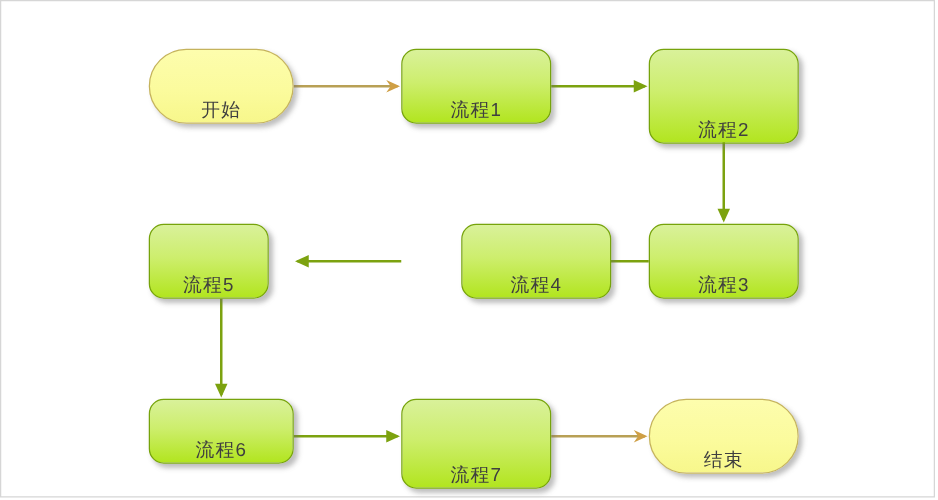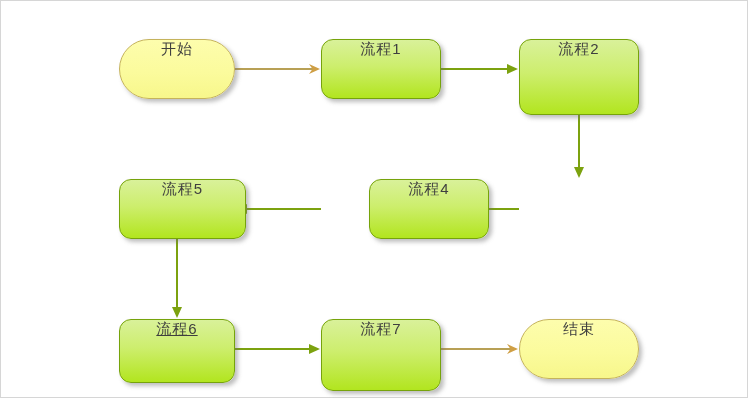--- a/index.html
+++ b/index.html
@@ -12,21 +12,21 @@
   .canvas {
     position: relative;
     width: 748px; height: 398px;
     border: 1px solid #d6d6d6;
     background: #ffffff;
     box-sizing: border-box;
   }
   .node {
     position: absolute;
     display: flex;
-    align-items: flex-start;
+    align-items: flex-end;
     justify-content: center;
     box-sizing: border-box;
     font-size: 15px;
     color: var(--text-color, #3f3f3f);
     letter-spacing: 1px;
   }
   .node.process {
     background: linear-gradient(180deg, var(--p-top, #d9f19a) 0%, #cdee6d 45%, var(--p-bottom, #b2e51f) 100%);
     border: 1.5px solid var(--p-border, #76a30b);
     border-radius: 12px;
@@ -71,27 +71,30 @@
 
 <div class="node terminal" style="left: 118px; top: 38px; width: 116px; height: 60px;">
       <span class="node-label">开始</span>
     </div>
     <div class="node process" style="left: 320px; top: 38px; width: 120px; height: 60px;">
       <span class="node-label">流程1</span>
     </div>
     <div class="node process" style="left: 518px; top: 38px; width: 120px; height: 76px;">
       <span class="node-label">流程2</span>
     </div>
+    <div class="node process" style="left: 518px; top: 178px; width: 120px; height: 60px;">
+      <span class="node-label">流程3</span>
+    </div>
     <div class="node process" style="left: 320px; top: 178px; width: 120px; height: 60px; margin-left: 48px;">
       <span class="node-label">流程4</span>
     </div>
-    <div class="node process" style="left: 118px; top: 178px; width: 127px; height: 60px;">
+    <div class="node process" style="left: 118px; top: 178px; width: 96px; height: 60px;">
       <span class="node-label">流程5</span>
     </div>
-    <div class="node process" style="left: 118px; top: 318px; width: 116px; height: 64px; text-decoration: underline;">
+    <div class="node process" style="left: 118px; top: 318px; width: 116px; height: 52px;">
       <span class="node-label">流程6</span>
     </div>
     <div class="node process" style="left: 320px; top: 318px; width: 120px; height: 72px;">
       <span class="node-label">流程7</span>
     </div>
     <div class="node terminal" style="left: 518px; top: 318px; width: 120px; height: 60px;">
       <span class="node-label">结束</span>
     </div>
   </div>
 

